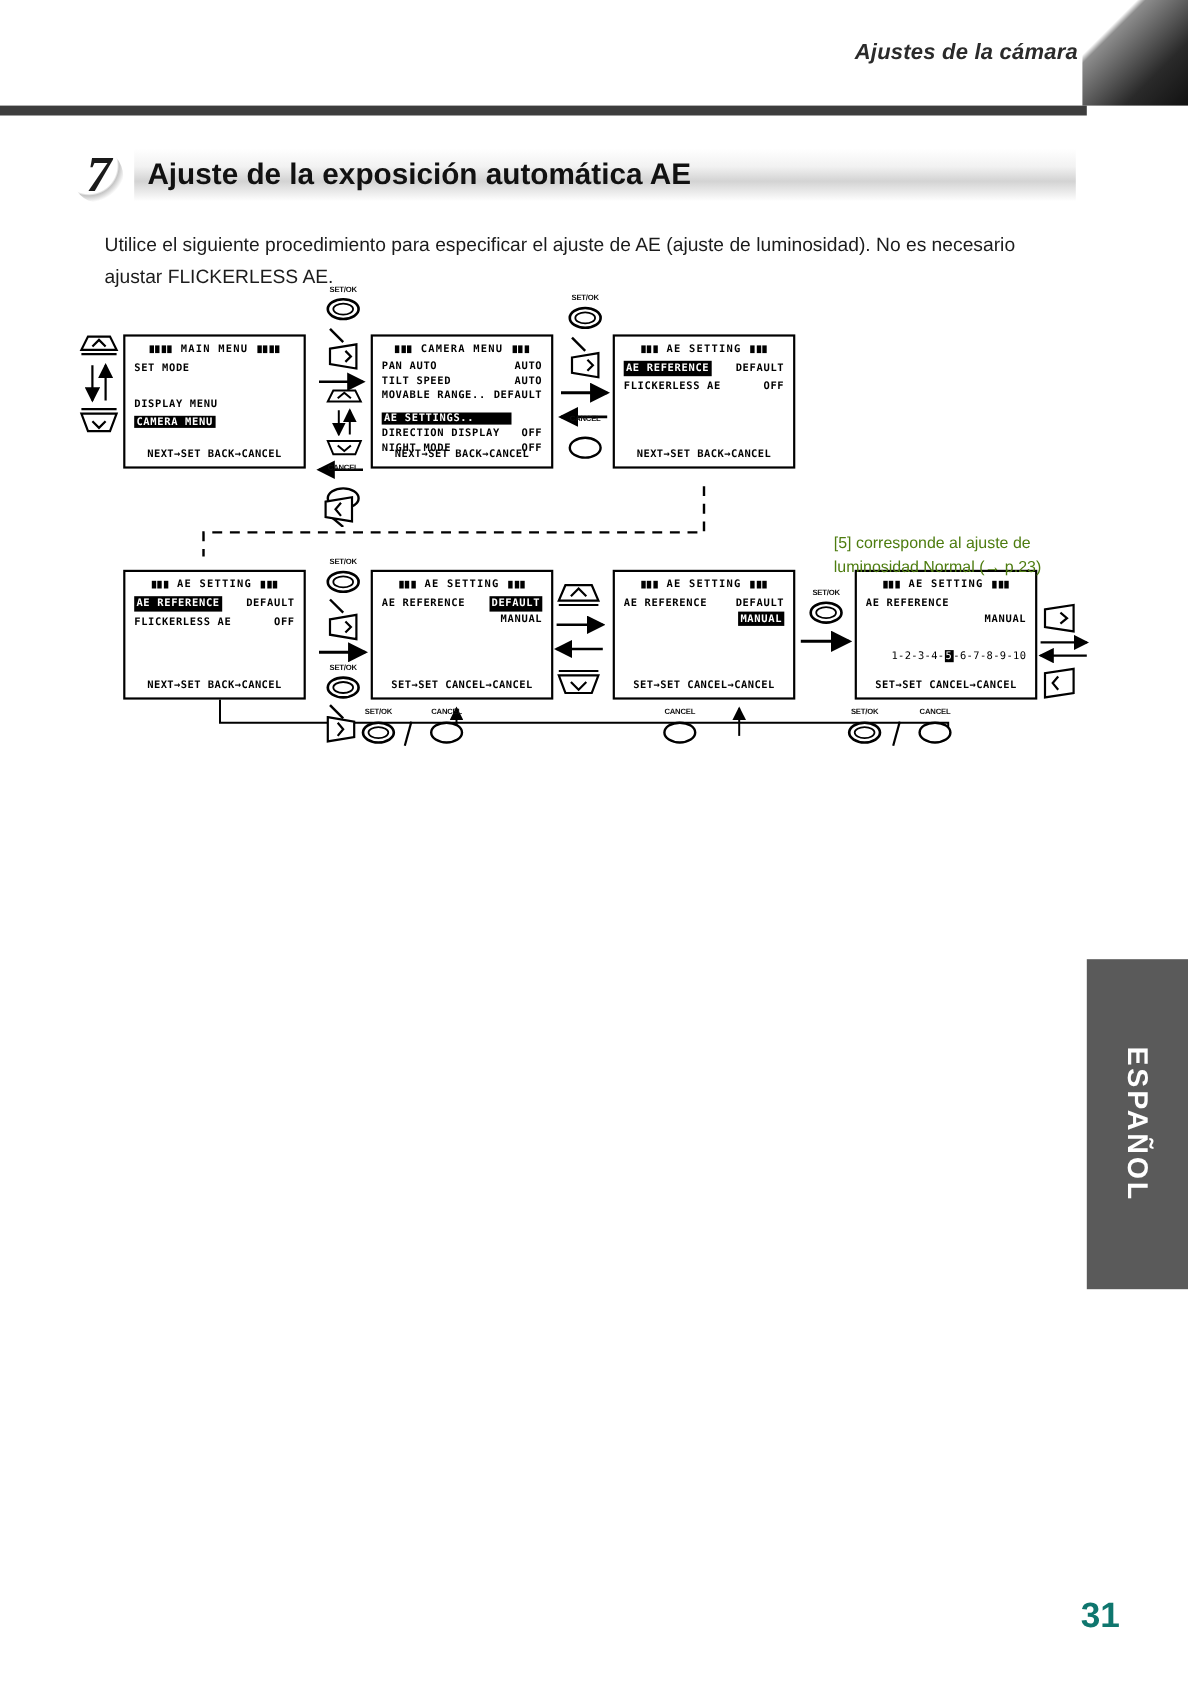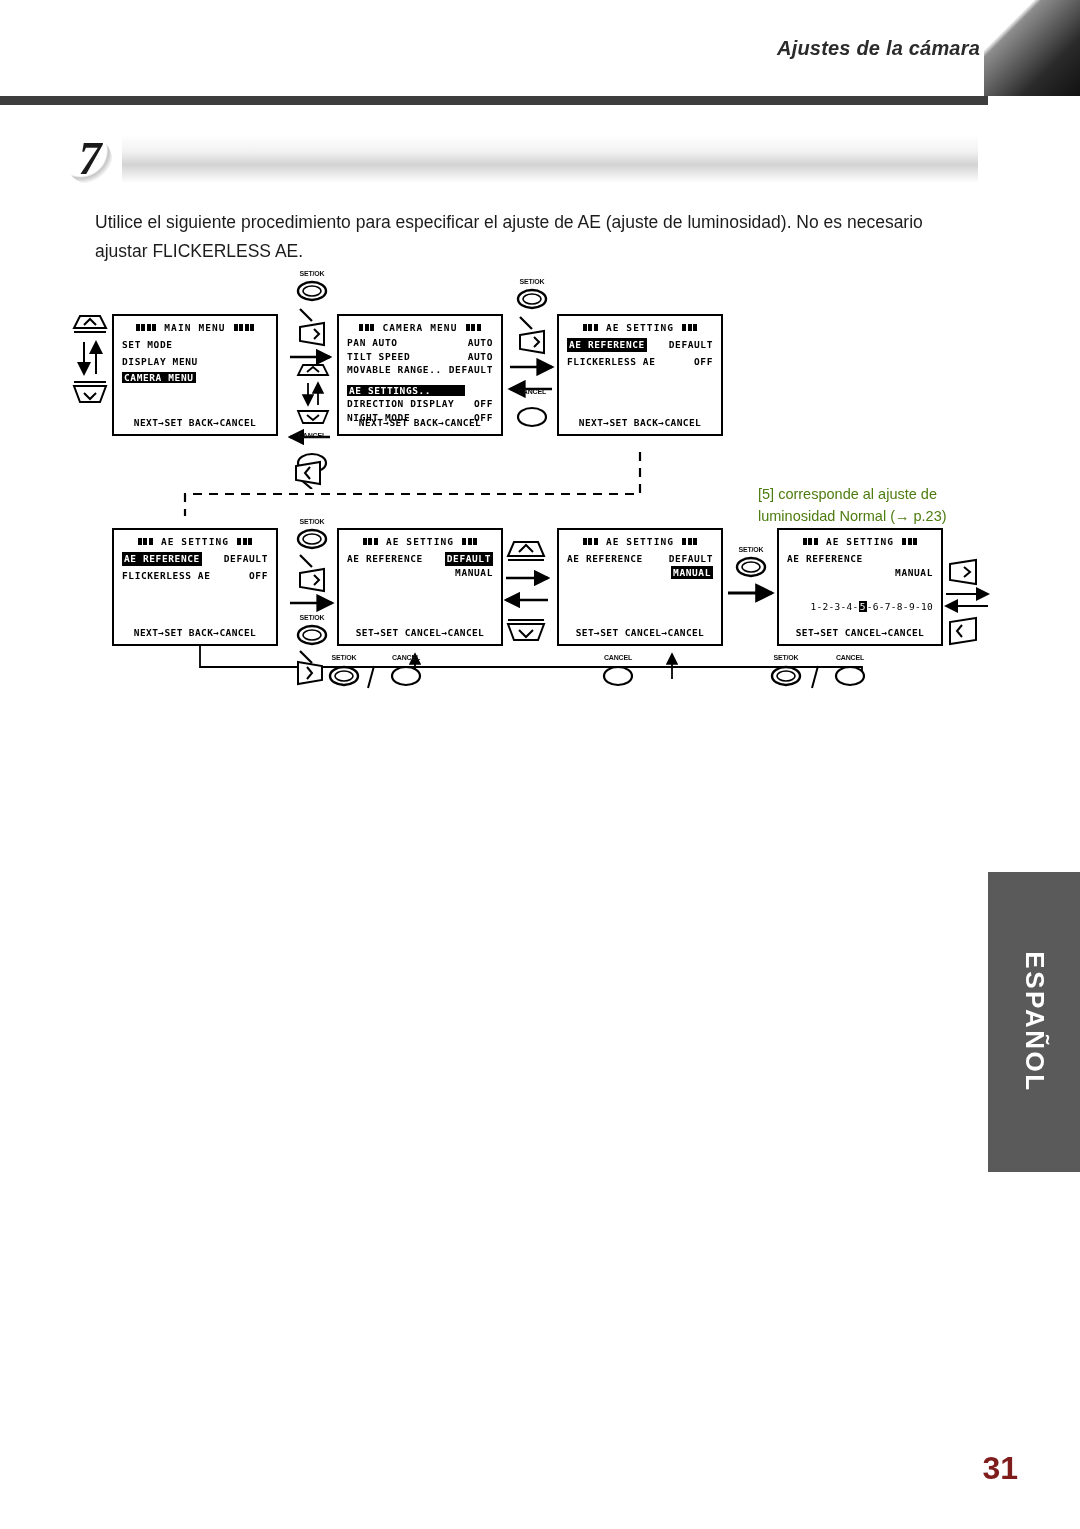--- a/index.html
+++ b/index.html
@@ -58,21 +58,21 @@
     white-space:nowrap;
   }
 
   
   .intro {
     position:absolute; left:95px; top:208px; width:880px;
     font-size:17.5px; color:#1c1c1c; line-height:29px;
   }
 
   
-  #diagram { position:absolute; left:0; top:262px; width:1010px; height:450px; }
+  #diagram { position:absolute; left:0; top:252px; width:1010px; height:450px; }
   #wires { position:absolute; left:0; top:0; width:1010px; height:450px; }
 
   
   .lcd {
     position:absolute;
     border:2.5px solid #000;
     background:#fff;
     font-family:"DejaVu Sans Mono","Liberation Mono",monospace;
     color:#000;
     overflow:hidden;
@@ -128,35 +128,36 @@
   .langtab span {
     position:absolute; left:50%; top:50%;
     transform:translate(-50%,-50%) rotate(90deg);
     color:#fff; font-size:26px; font-weight:700; letter-spacing:2.5px;
     white-space:nowrap;
   }
 
   
   .pageno {
     position:absolute; right:62px; bottom:42px;
-    font-size:32px; font-weight:700; color:#7f1d1d;
+    font-size:32px; font-weight:700; color:#0f766e;
   }
 </style>
 </head>
 <body>
 
 <div class="hdr-band">
   <div class="hdr-title">Ajustes de la cámara</div>
   <div class="hdr-corner"></div>
 </div>
 <div class="hdr-rule"></div>
 
 <div class="sec">
   <div class="sec-bar"></div>
   <div class="sec-num">7</div>
+  <div class="sec-bar-txt">Ajuste de la exposición automática AE</div>
 </div>
 
 <div class="intro">Utilice el siguiente procedimiento para especificar el ajuste de AE (ajuste de luminosidad). No es necesario ajustar FLICKERLESS AE.</div>
 
 <div id="diagram">
 
   <svg id="wires" viewBox="0 0 1010 450">
     <defs>
       <marker id="ah" markerWidth="7" markerHeight="7" refX="6" refY="3.5" orient="auto">
         <path d="M0,0 L7,3.5 L0,7 z" fill="#000"></path>
@@ -185,21 +186,21 @@
           <i></i>
           <i></i>
           <i></i>
           <i></i>
         </span>
     </div>
     <div class="lcd-body">
       <div class="row single">
         <span>SET MODE</span>
       </div>
-      <div class="row single" style="margin-top:3px;">
+      <div class="row single" style="margin-top:19px;">
         <span>DISPLAY MENU</span>
       </div>
       <div class="row single" style="margin-top:3px;">
         <span class="inv">CAMERA MENU</span>
       </div>
     </div>
     <div class="lcd-foot">NEXT→SET  BACK→CANCEL</div>
   </div>
 
   <div class="lcd lcd-r1" style="left:337px; top:52px;">

